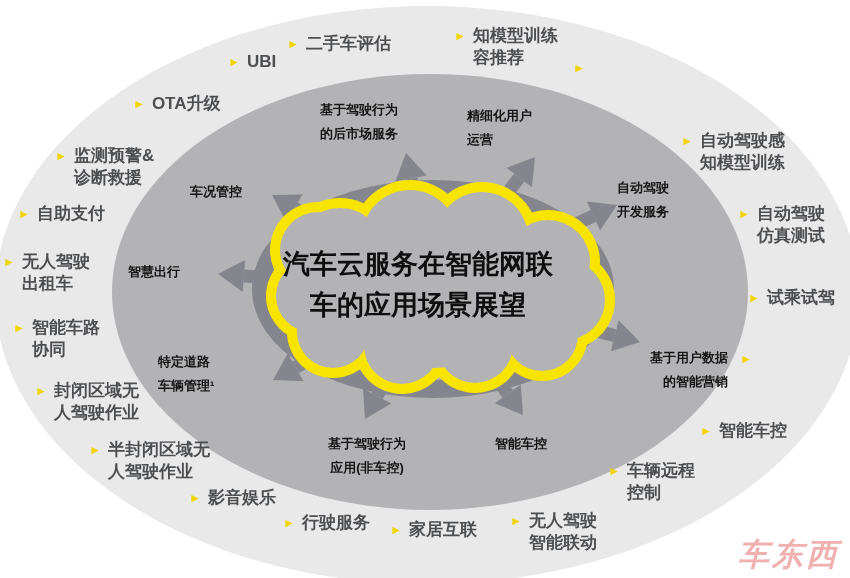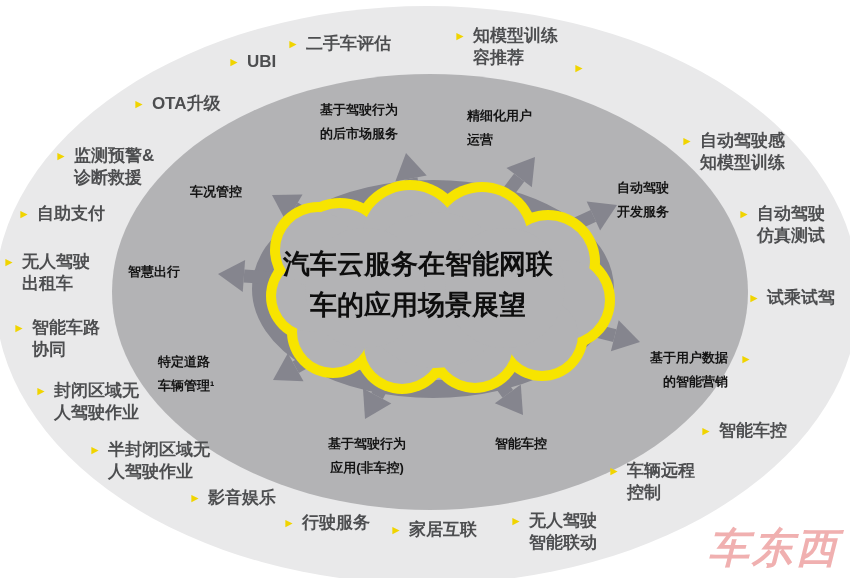--- a/index.html
+++ b/index.html
@@ -31,21 +31,21 @@
     position:absolute;font-weight:bold;font-size:13px;line-height:24px;
     color:var(--ink);white-space:pre-line;
   }
   .center-title{
     position:absolute;left:260px;top:244px;width:316px;
     text-align:center;font-weight:bold;font-size:27px;line-height:41px;
     color:#0e0e0e;white-space:pre-line;
   }
   .watermark{
     position:absolute;right:10px;bottom:2px;
-    font-size:41px;font-weight:bold;font-style:italic;
+    font-size:31px;font-weight:bold;font-style:italic;
     color:rgba(226,97,97,0.5);letter-spacing:3px;
     text-shadow:0 0 2px rgba(255,255,255,0.85);
   }
 </style>
 </head>
 <body>
 
 <svg id="scene" width="850" height="578" viewBox="0 0 850 578">
   <ellipse cx="427" cy="295" rx="432" ry="289" style="fill:var(--outer-gray)"></ellipse>
   <ellipse cx="430" cy="292" rx="318" ry="218" style="fill:var(--inner-gray)"></ellipse>

